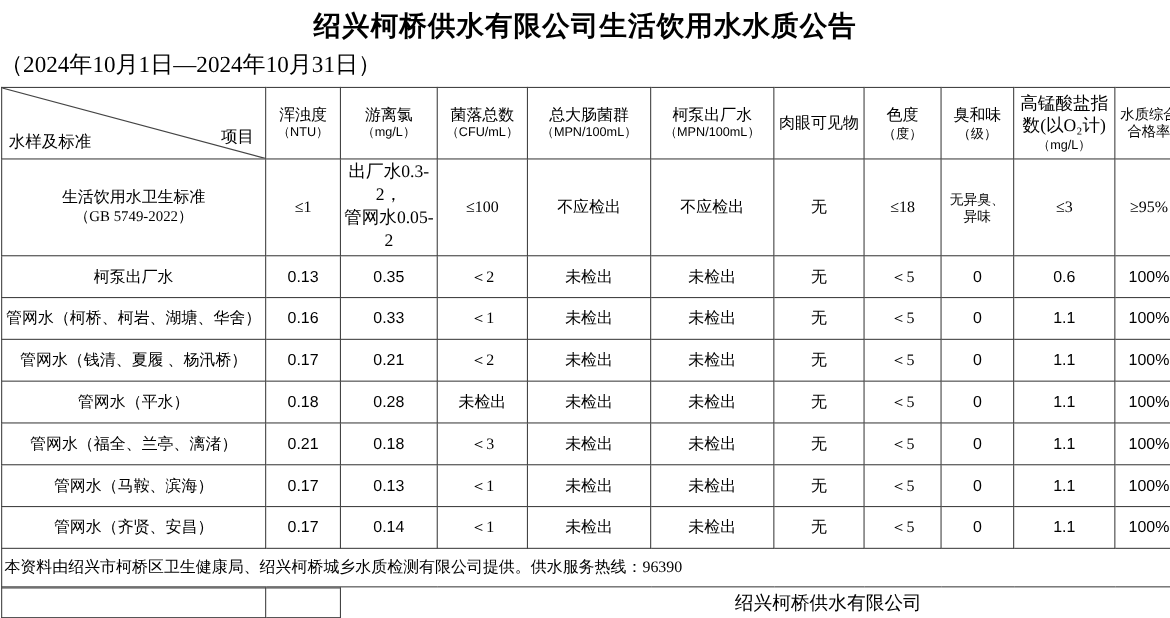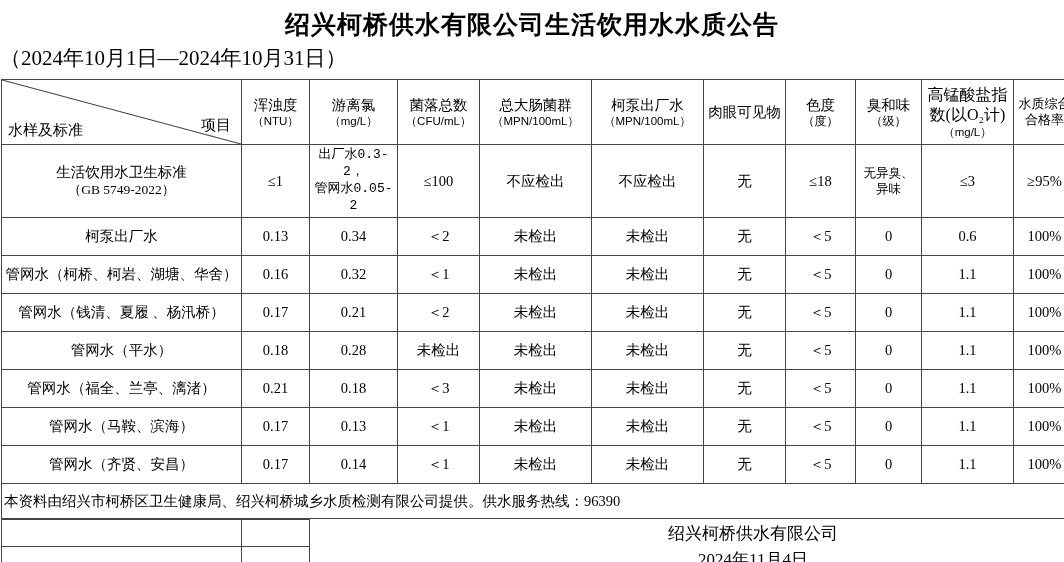--- a/index.html
+++ b/index.html
@@ -80,36 +80,36 @@
     line-height: 1.3;
   }
   .hdr .unit {
     font-size: 11.5px;
     font-family: "Liberation Sans", sans-serif;
   }
   .hdr .unit-cn {
     font-size: 12px;
   }
   td.num {
-    font-family: Liberation Serif, serif;
+    font-family: Liberation Sans, sans-serif;
     font-size: 14px;
   }
   tr.row { height: 38px; }
   tr.std { height: 42px; }
   td.rowhead {
     font-size: 15px;
     line-height: 1.25;
   }
   td.std-cell {
     font-size: 14px;
   }
   td.std-cell.small {
-    font-size: 13px;
+    font-size: 16px;
     line-height: 1.3;
-    font-family: Liberation Mono, monospace;
+    font-family: Liberation Serif, serif;
   }
   td.left-note {
     text-align: left !important;
     font-size: 15.5px;
     padding: 6px 4px 6px 4px;
     height: 30px;
   }
   .footer-area {
     width: 1062px;
     margin: 0 1px;
@@ -224,35 +224,35 @@
         <td class="std-cell" style="font-size:12.5px;line-height:1.3">
           <span>无异臭、异味</span>
         </td>
         <td class="std-cell">≤3</td>
         <td class="std-cell">≥95%</td>
       </tr>
 
       <tr class="row">
         <td class="rowhead">柯泵出厂水</td>
         <td class="num">0.13</td>
-        <td class="num">0.34</td>
+        <td class="num">0.35</td>
         <td>＜2</td>
         <td>未检出</td>
         <td>未检出</td>
         <td>无</td>
         <td>＜5</td>
         <td class="num">0</td>
         <td class="num">0.6</td>
         <td class="num">100%</td>
       </tr>
 
       <tr class="row">
         <td class="rowhead">管网水（柯桥、柯岩、湖塘、华舍）</td>
         <td class="num">0.16</td>
-        <td class="num">0.32</td>
+        <td class="num">0.33</td>
         <td>＜1</td>
         <td>未检出</td>
         <td>未检出</td>
         <td>无</td>
         <td>＜5</td>
         <td class="num">0</td>
         <td class="num">1.1</td>
         <td class="num">100%</td>
       </tr>
 

